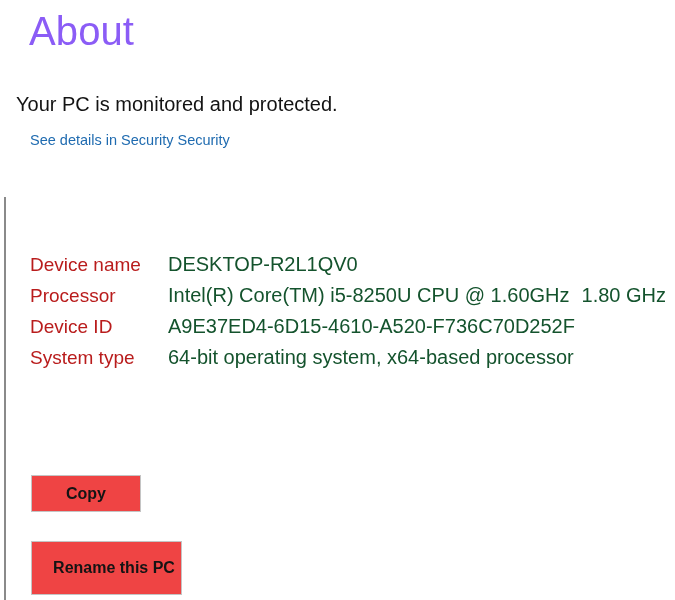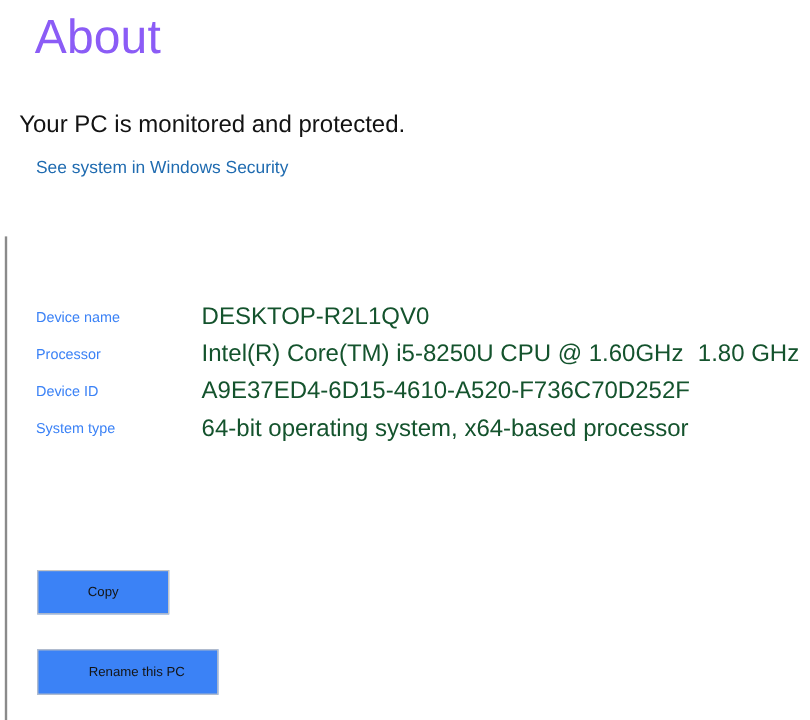--- a/index.html
+++ b/index.html
@@ -94,81 +94,81 @@
   .spec-row {
     position: relative;
     height: 31px;
     line-height: 31px;
     white-space: nowrap;
   }
 
   .spec-label {
     display: inline-block;
     width: 138px;
-    font-size: 12px;
+    font-size: 19px;
     font-weight: 400;
-    color: #3b82f6;
+    color: #b91c1c;
     vertical-align: top;
   }
 
   .spec-value {
     display: inline-block;
     font-size: 20px;
     font-weight: 400;
     color: #14532d;
     vertical-align: top;
   }
 
   .spec-value .gap {
     display: inline-block;
     width: 12px;
   }
 
   .btn {
     position: absolute;
-    background: #3b82f6;
+    background: #ef4444;
     border: 1px solid #c4c4c4;
     border-radius: 0;
     font-family: "Liberation Sans", sans-serif;
-    font-size: 11px;
-    font-weight: 400;
+    font-size: 16px;
+    font-weight: 700;
     color: #141414;
     padding: 0;
     cursor: pointer;
     text-align: center;
     box-sizing: border-box;
   }
 
   .btn-copy {
     left: 31px;
     top: 475px;
     width: 110px;
     height: 37px;
   }
 
   .btn-rename {
     left: 31px;
     top: 541px;
     width: 151px;
-    height: 38px;
+    height: 54px;
     padding-left: 15px;
   }
 </style>
 </head>
 <body>
 
 <div class="page">
 
   <div class="scroll-rail"></div>
 
   <div class="page-title">About</div>
 
   <div class="protection-status">Your PC is monitored and protected.</div>
 
-  <a class="security-link">See system in Windows Security</a>
+  <a class="security-link">See details in Security Security</a>
 
 
   <div class="spec-table">
 
     <div class="spec-row">
       <span class="spec-label">Device name</span><span class="spec-value">DESKTOP-R2L1QV0</span>
     </div>
 
     <div class="spec-row">
       <span class="spec-label">Processor</span><span class="spec-value"><span>Intel(R) Core(TM) i5-8250U CPU @ 1.60GHz</span><span class="gap"></span><span>1.80 GHz</span></span>

